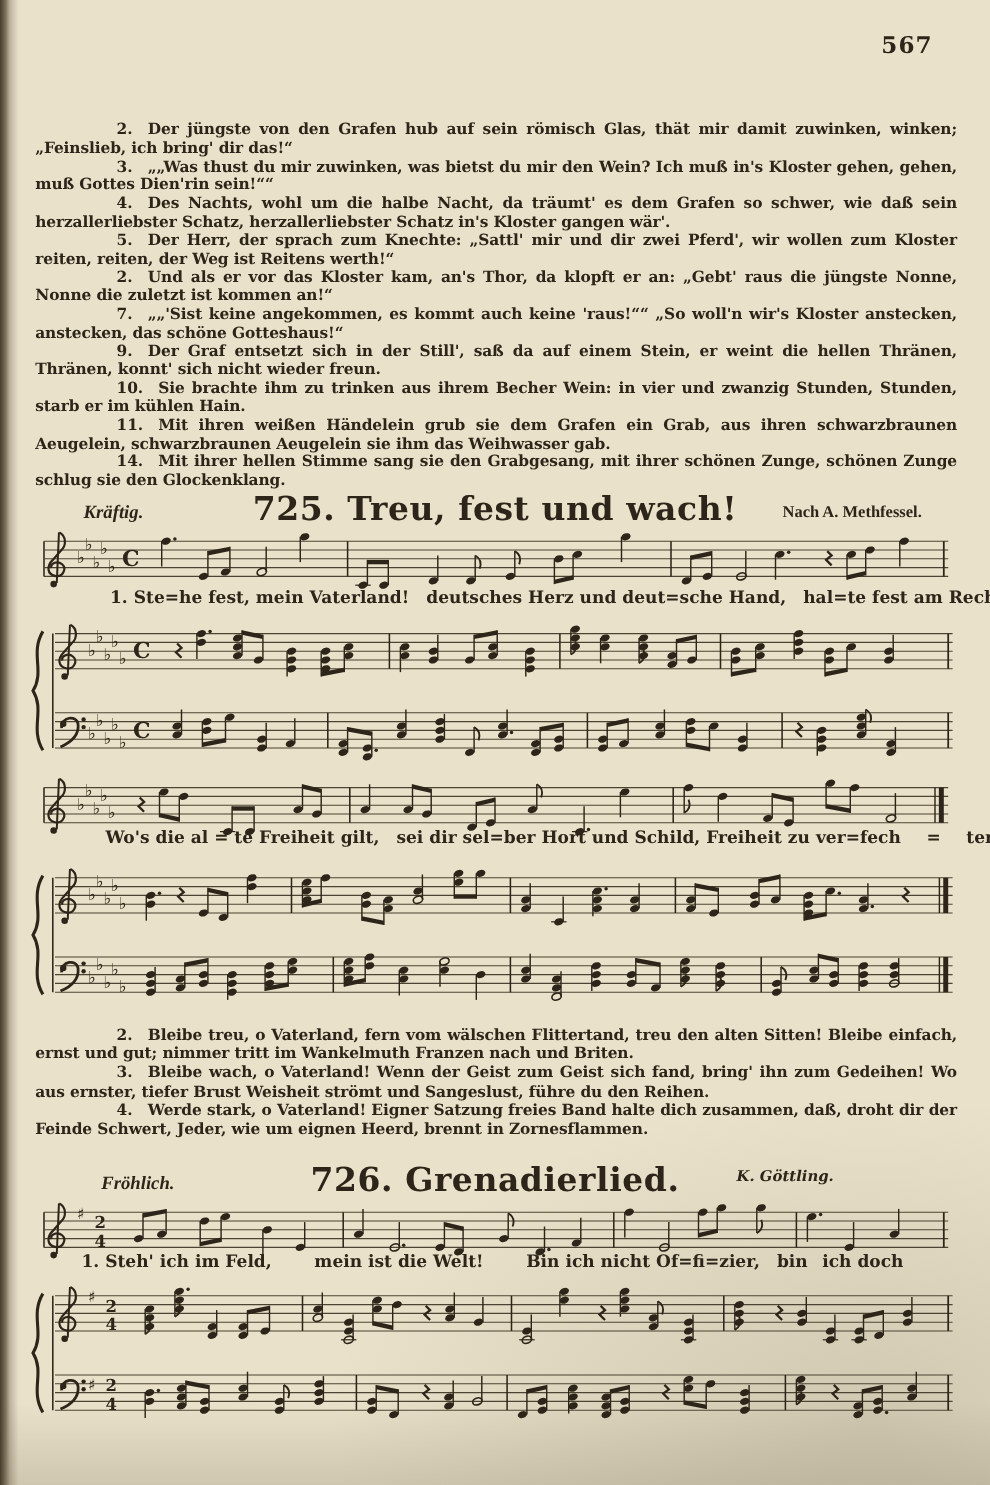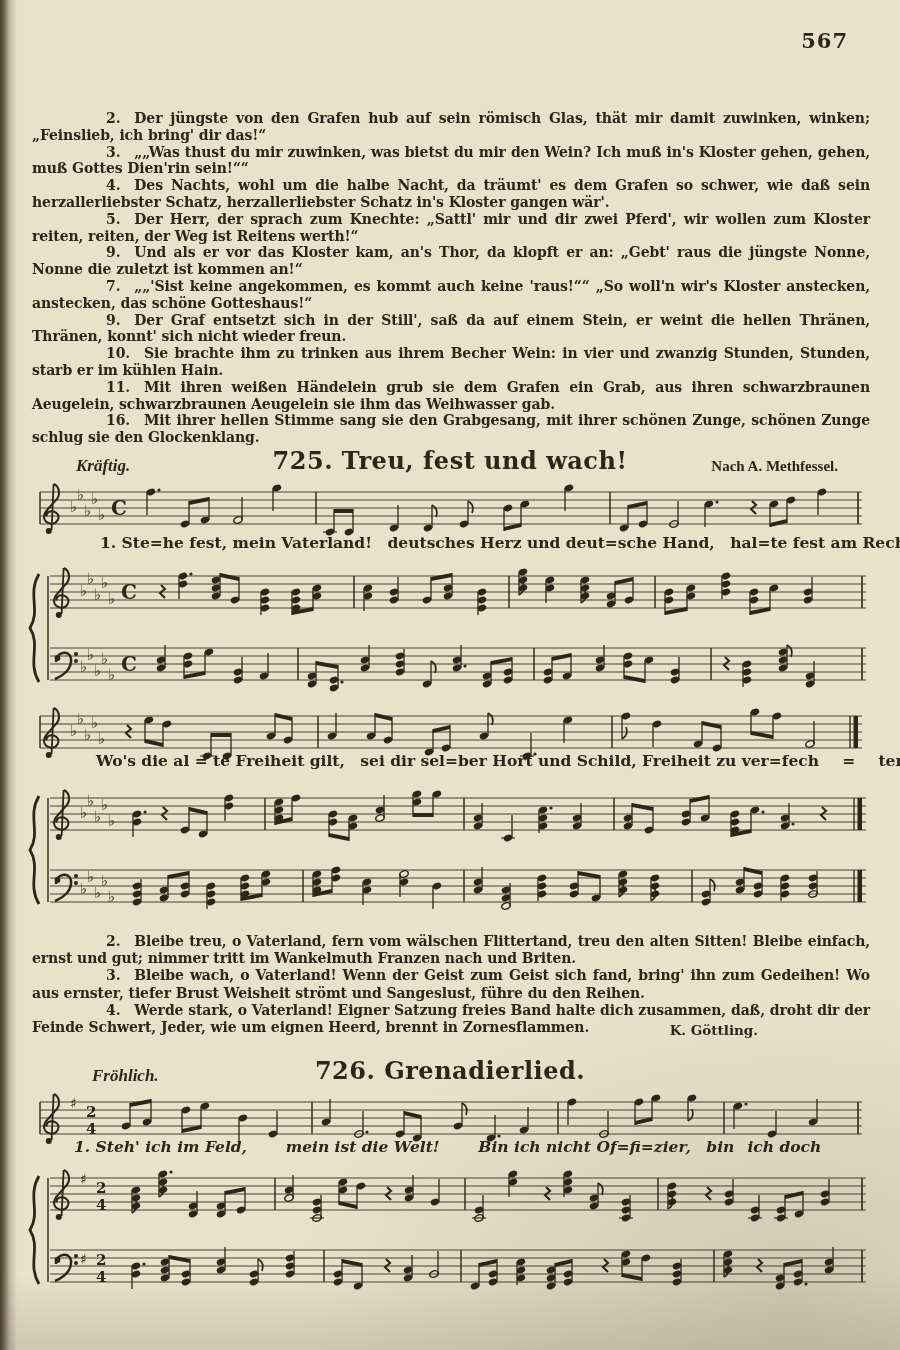--- a/index.html
+++ b/index.html
@@ -14,45 +14,45 @@
       #e9e1c9;
   }
   .pageno { position:absolute; top:28px; right:52px; font-size:21px; font-weight:bold; letter-spacing:1px; }
   .verses { position:absolute; left:32px; width:838px; text-align:justify;
             font-weight:bold; font-size:14px; line-height:16.8px; letter-spacing:-0.1px;margin-top:44px; }
   .verses p { text-indent:74px; }
   .verses-725 p { line-height:17.2px; }
   .tempo { position:absolute; font-style:italic; font-size:17px; font-weight:bold;
            font-family:"Liberation Serif", serif; }
   .song-title { position:absolute; left:0; width:100%; text-align:center;
-                font-size:24px; font-weight:bold; letter-spacing:0.5px; }
+                font-size:30px; font-weight:bold; letter-spacing:0.5px; }
   .attribution { position:absolute; font-size:15px; font-weight:bold;
                  font-family:"Liberation Serif", serif; }
   .author { position:absolute; font-size:13.5px; font-weight:bold; }
   .lyric { position:absolute; white-space:pre; font-weight:bold; font-size:15.5px; }
   svg { position:absolute; overflow:visible; display:block; }
 </style>
 </head>
 <body>
 
 <div class="page">
 
   <div class="pageno">567</div>
 
   <div class="verses" style="top:66px;">
     <p>2. Der jüngste von den Grafen hub auf sein römisch Glas, thät mir damit zuwinken, winken; „Feinslieb, ich bring' dir das!“</p>
     <p>3. „„Was thust du mir zuwinken, was bietst du mir den Wein? Ich muß in's Kloster gehen, gehen, muß Gottes Dien'rin sein!““</p>
     <p>4. Des Nachts, wohl um die halbe Nacht, da träumt' es dem Grafen so schwer, wie daß sein herzallerliebster Schatz, herzallerliebster Schatz in's Kloster gangen wär'.</p>
     <p>5. Der Herr, der sprach zum Knechte: „Sattl' mir und dir zwei Pferd', wir wollen zum Kloster reiten, reiten, der Weg ist Reitens werth!“</p>
-    <p>9. Und als er vor das Kloster kam, an's Thor, da klopft er an: „Gebt' raus die jüngste Nonne, Nonne die zuletzt ist kommen an!“</p>
+    <p>2. Und als er vor das Kloster kam, an's Thor, da klopft er an: „Gebt' raus die jüngste Nonne, Nonne die zuletzt ist kommen an!“</p>
     <p>7. „„'Sist keine angekommen, es kommt auch keine 'raus!““ „So woll'n wir's Kloster anstecken, anstecken, das schöne Gotteshaus!“</p>
     <p>9. Der Graf entsetzt sich in der Still', saß da auf einem Stein, er weint die hellen Thränen, Thränen, konnt' sich nicht wieder freun.</p>
     <p>10. Sie brachte ihm zu trinken aus ihrem Becher Wein: in vier und zwanzig Stunden, Stunden, starb er im kühlen Hain.</p>
     <p>11. Mit ihren weißen Händelein grub sie dem Grafen ein Grab, aus ihren schwarzbraunen Aeugelein, schwarzbraunen Aeugelein sie ihm das Weihwasser gab.</p>
-    <p>16. Mit ihrer hellen Stimme sang sie den Grabgesang, mit ihrer schönen Zunge, schönen Zunge schlug sie den Glockenklang.</p>
+    <p>14. Mit ihrer hellen Stimme sang sie den Grabgesang, mit ihrer schönen Zunge, schönen Zunge schlug sie den Glockenklang.</p>
   </div>
 
   <div class="tempo" style="left:76px; top:456px;">Kräftig.</div>
   <div class="song-title" style="top:446px;"><span>725.</span> <span>Treu, fest und wach!</span></div>
   <div class="attribution" style="right:62px; top:458px;margin-left:24px;">Nach A. Methfessel.</div>
 
   <svg width="828" height="66" style="left:36px; top:474px;" viewBox="0 0 828 66">
       <line x1="4" y1="18" x2="4" y2="50" stroke="#2d2519" stroke-width="1.4"></line>
       <line x1="4" y1="18" x2="826" y2="18" stroke="#4c4332" stroke-width="1"></line>
       <line x1="4" y1="26" x2="826" y2="26" stroke="#4c4332" stroke-width="1"></line>
@@ -595,21 +595,21 @@
       <line x1="793" y1="116" x2="793" y2="93" stroke="#2d2519" stroke-width="1.3"></line>
       <line x1="830" y1="92" x2="830" y2="124" stroke="#2d2519" stroke-width="1.3"></line>
       <rect x="833.5" y="92" width="4.5" height="32" fill="#2d2519"></rect>
     </svg>
 
   <div class="verses verses-725" style="top:889px;">
     <p>2. Bleibe treu, o Vaterland, fern vom wälschen Flittertand, treu den alten Sitten! Bleibe einfach, ernst und gut; nimmer tritt im Wankelmuth Franzen nach und Briten.</p>
     <p>3. Bleibe wach, o Vaterland! Wenn der Geist zum Geist sich fand, bring' ihn zum Gedeihen! Wo aus ernster, tiefer Brust Weisheit strömt und Sangeslust, führe du den Reihen.</p>
     <p>4. Werde stark, o Vaterland! Eigner Satzung freies Band halte dich zusammen, daß, droht dir der Feinde Schwert, Jeder, wie um eignen Heerd, brennt in Zornesflammen.</p>
   </div>
-  <div class="author" style="right:142px; top:1022px;">K. Göttling.</div>
+  <div class="author" style="right:142px; top:1062px;font-style:italic;">K. Göttling.</div>
 
   <div class="tempo" style="left:92px; top:1066px;">Fröhlich.</div>
   <div class="song-title" style="top:1056px;"><span>726.</span> <span>Grenadierlied.</span></div>
 
   <svg width="828" height="66" style="left:36px; top:1084px;" viewBox="0 0 828 66">
       <line x1="4" y1="18" x2="4" y2="50" stroke="#2d2519" stroke-width="1.4"></line>
       <line x1="4" y1="18" x2="826" y2="18" stroke="#4c4332" stroke-width="1"></line>
       <line x1="4" y1="26" x2="826" y2="26" stroke="#4c4332" stroke-width="1"></line>
       <line x1="4" y1="34" x2="826" y2="34" stroke="#4c4332" stroke-width="1"></line>
       <line x1="4" y1="42" x2="826" y2="42" stroke="#4c4332" stroke-width="1"></line>
@@ -669,21 +669,21 @@
       <line x1="688" y1="18" x2="688" y2="50" stroke="#2d2519" stroke-width="1.4"></line>
       <ellipse cx="702" cy="22" rx="4.4" ry="3.1" transform="rotate(-20 702 22)" fill="#2d2519"></ellipse>
       <line x1="698" y1="22" x2="698" y2="45" stroke="#2d2519" stroke-width="1.3"></line>
       <circle cx="710" cy="20" r="1.6" fill="#2d2519"></circle>
       <ellipse cx="736" cy="50" rx="4.4" ry="3.1" transform="rotate(-20 736 50)" fill="#2d2519"></ellipse>
       <line x1="740" y1="50" x2="740" y2="27" stroke="#2d2519" stroke-width="1.3"></line>
       <ellipse cx="777" cy="38" rx="4.4" ry="3.1" transform="rotate(-20 777 38)" fill="#2d2519"></ellipse>
       <line x1="781" y1="38" x2="781" y2="15" stroke="#2d2519" stroke-width="1.3"></line>
       <line x1="822" y1="18" x2="822" y2="50" stroke="#2d2519" stroke-width="1.6"></line>
     </svg>
-  <div class="lyric" style="left:74px; top:1137px;font-style:italic;">1. Steh' ich im Feld,   mein ist die Welt!   Bin ich nicht Of=fi=zier, bin  ich doch</div>
+  <div class="lyric" style="left:74px; top:1137px;">1. Steh' ich im Feld,   mein ist die Welt!   Bin ich nicht Of=fi=zier, bin  ich doch</div>
   <svg width="844" height="154" style="left:24px; top:1158px;" viewBox="0 0 844 154">
       <path d="M 15 18 C 3 38 17 54 6 72 C 17 90 3 106 15 126" fill="none" stroke="#2d2519" stroke-width="2.8"></path>
       <line x1="24" y1="20" x2="24" y2="124" stroke="#2d2519" stroke-width="1.4"></line>
       <line x1="26" y1="20" x2="842" y2="20" stroke="#4c4332" stroke-width="1"></line>
       <line x1="26" y1="28" x2="842" y2="28" stroke="#4c4332" stroke-width="1"></line>
       <line x1="26" y1="36" x2="842" y2="36" stroke="#4c4332" stroke-width="1"></line>
       <line x1="26" y1="44" x2="842" y2="44" stroke="#4c4332" stroke-width="1"></line>
       <line x1="26" y1="52" x2="842" y2="52" stroke="#4c4332" stroke-width="1"></line>
       <path d="M 40 12 C 46 15 47 24 41 29 L 34 37 C 28 43 29 50 36 51.5 C 43 53 47 45 42.5 41 C 38.5 37.5 32 39.5 32.5 44.5" fill="none" stroke="#2d2519" stroke-width="2"></path>
       <line x1="39.6" y1="12" x2="37.6" y2="58" stroke="#2d2519" stroke-width="1.8"></line>

